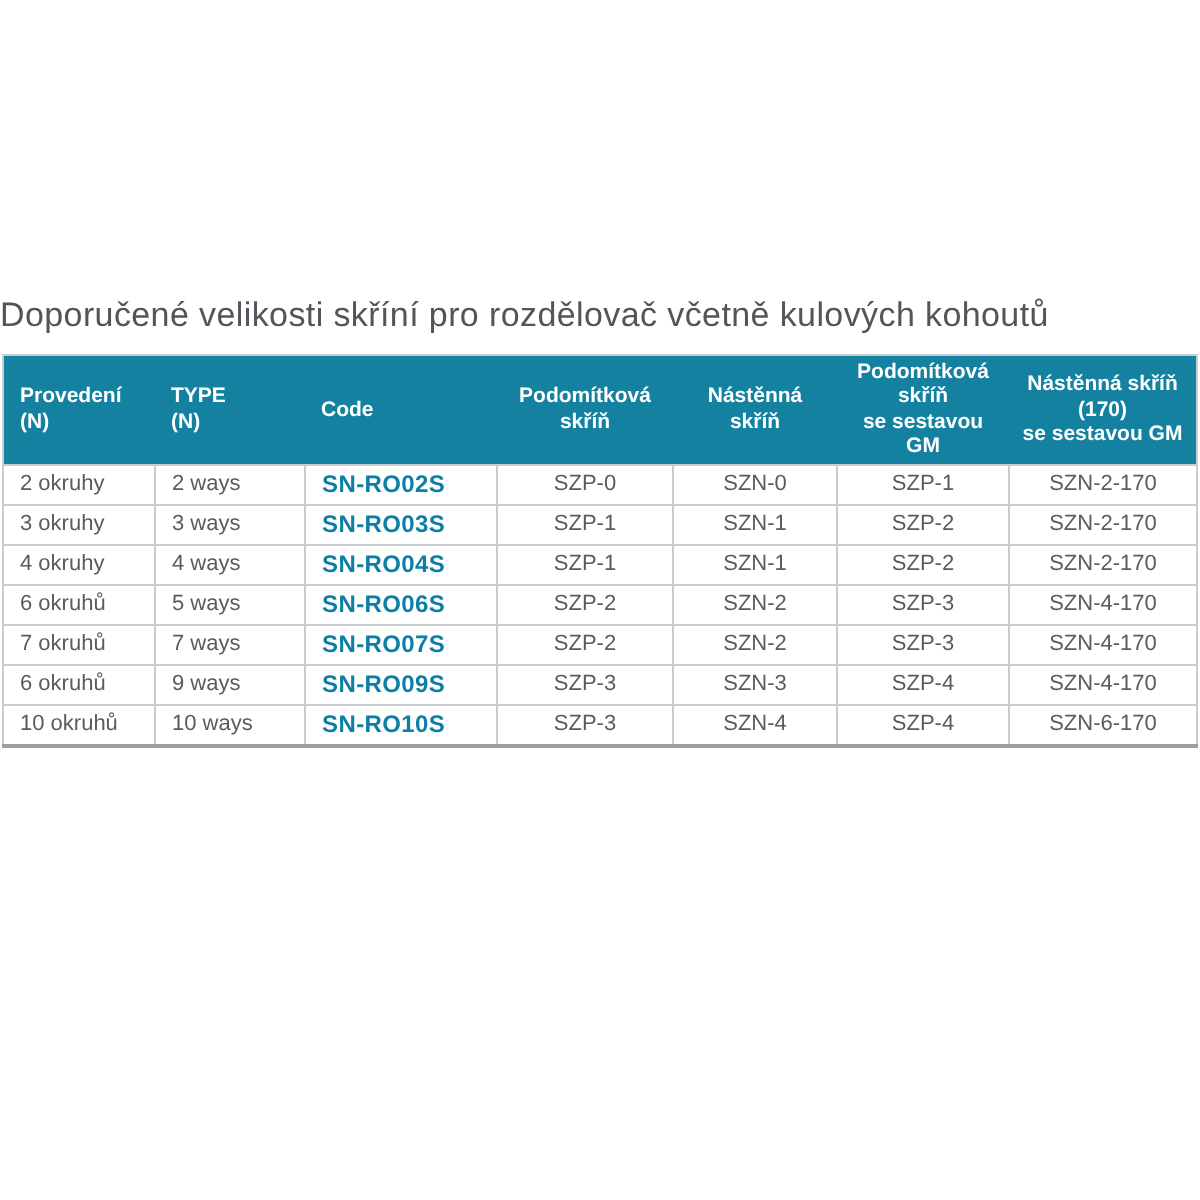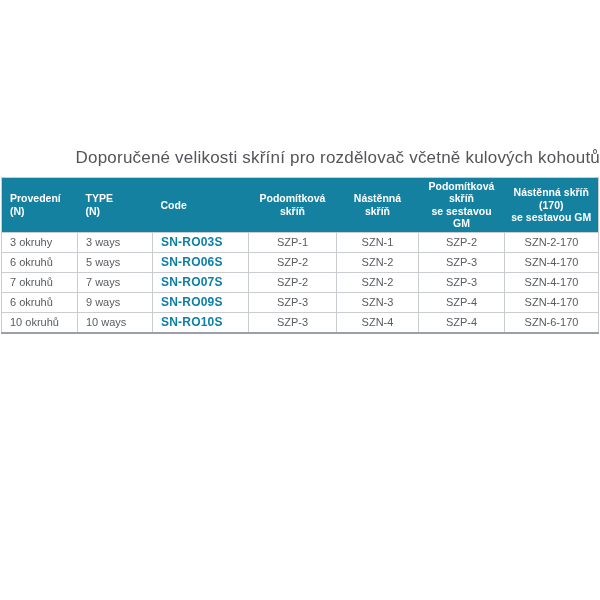--- a/index.html
+++ b/index.html
@@ -20,21 +20,21 @@
     width: 600px;
     height: 600px;
     overflow: hidden;
     font-family: "Liberation Sans", sans-serif;
   }
   .page {
     padding-top: 147px;
   }
   .table-title {
     margin: 0 0 8px 0;
-    text-align: right;
+    text-align: left;
     font-size: 17px;
     font-weight: normal;
     color: var(--title-color);
     letter-spacing: 0.2px;
     line-height: 22px;
   }
   table.sizes-table {
     width: 597px;
     margin: 0 auto;
     border-collapse: collapse;
@@ -108,23 +108,41 @@
           <th class="align-left">TYPE<br>(N)</th>
           <th class="align-left">Code</th>
           <th>Podomítková<br>skříň</th>
           <th>Nástěnná<br>skříň</th>
           <th>Podomítková<br>skříň<br>se sestavou<br>GM</th>
           <th>Nástěnná skříň<br>(170)<br>se sestavou GM</th>
         </tr>
     </thead>
     <tbody>
         <tr>
+          <td class="align-left">2 okruhy</td>
+          <td class="align-left">2 ways</td>
+          <td class="align-left code">SN-RO02S</td>
+          <td>SZP-0</td>
+          <td>SZN-0</td>
+          <td>SZP-1</td>
+          <td>SZN-2-170</td>
+        </tr>
+        <tr>
           <td class="align-left">3 okruhy</td>
           <td class="align-left">3 ways</td>
           <td class="align-left code">SN-RO03S</td>
+          <td>SZP-1</td>
+          <td>SZN-1</td>
+          <td>SZP-2</td>
+          <td>SZN-2-170</td>
+        </tr>
+        <tr>
+          <td class="align-left">4 okruhy</td>
+          <td class="align-left">4 ways</td>
+          <td class="align-left code">SN-RO04S</td>
           <td>SZP-1</td>
           <td>SZN-1</td>
           <td>SZP-2</td>
           <td>SZN-2-170</td>
         </tr>
         <tr>
           <td class="align-left">6 okruhů</td>
           <td class="align-left">5 ways</td>
           <td class="align-left code">SN-RO06S</td>
           <td>SZP-2</td>

